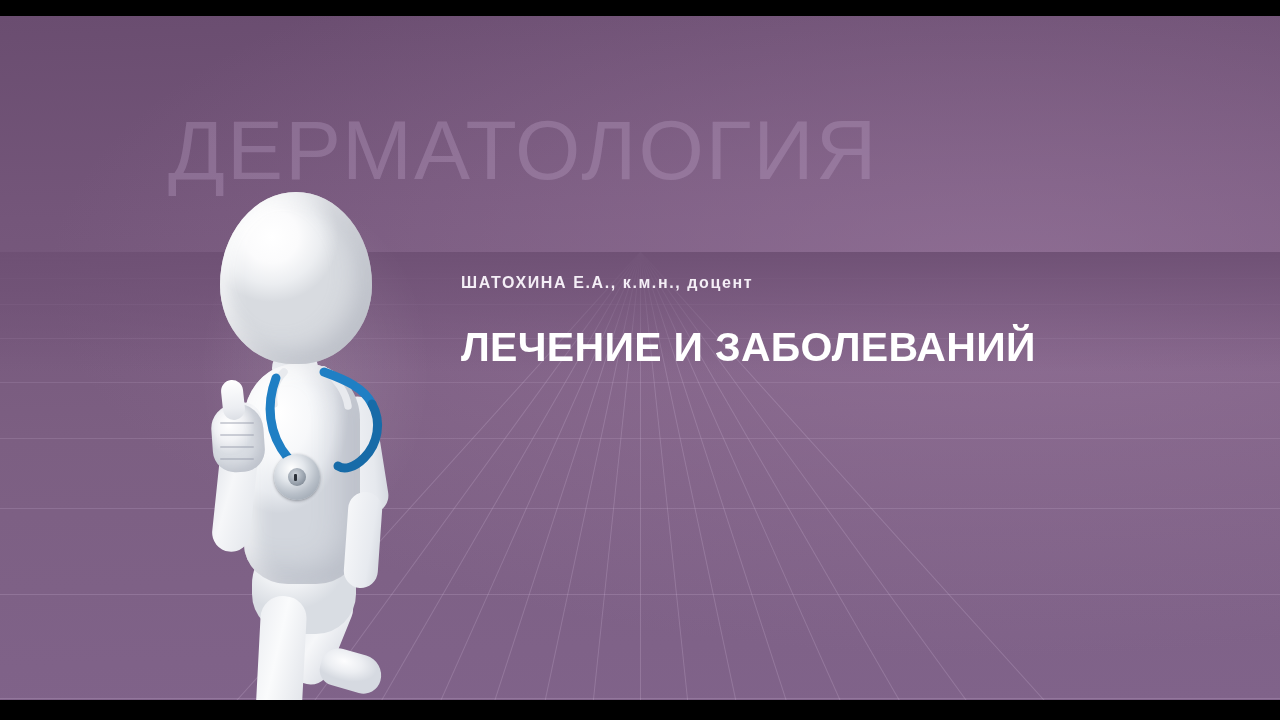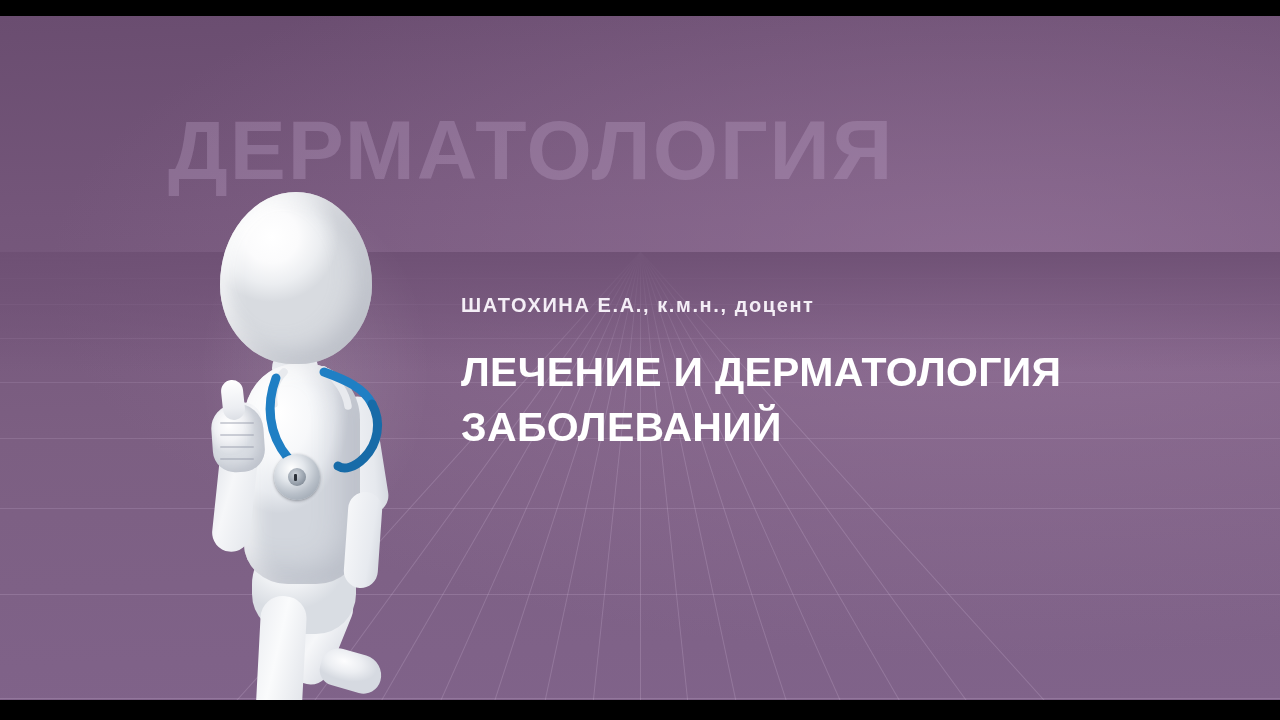--- a/index.html
+++ b/index.html
@@ -37,31 +37,31 @@
   }
   .grid-fade {
     position:absolute; left:0; top:236px; width:1280px; height:120px;
     background:linear-gradient(180deg, rgba(110,80,116,0.95) 0%, rgba(110,80,116,0.0) 100%);
     pointer-events:none;
   }
 
   
   .watermark {
     position:absolute; left:168px; top:92px;
-    font-size:84px; font-weight:700; letter-spacing:2px;
+    font-size:84px; font-weight:400; letter-spacing:2px;
     color:rgba(196,170,204,0.30);
     white-space:nowrap; line-height:1;
     user-select:none;
   }
 
   
   .textblock { position:absolute; left:461px; top:258px; width:790px; z-index:30; }
   .author {
-    font-size:20px; font-weight:600; letter-spacing:1.6px;
-    color:#f4eef6; margin-bottom:28px; white-space:nowrap;margin-top:20px;
+    font-size:16px; font-weight:600; letter-spacing:1.6px;
+    color:#f4eef6; margin-bottom:28px; white-space:nowrap;
   }
   .title-line {
     font-size:41px; font-weight:700; letter-spacing:0.3px;
     color:#ffffff; line-height:1.33; white-space:nowrap;
   }
 
   
   .mascot { position:absolute; left:196px; top:150px; width:240px; height:520px; z-index:20; }
 
   .m-head {
@@ -249,20 +249,19 @@
         <path class="st-tube" d="M128 206 C 150 214, 168 222, 176 238"></path>
         <path class="st-tube-dk" d="M176 238 C 186 256, 182 278, 168 292 C 158 302, 148 304, 142 300"></path>
         <path class="st-tube" d="M92 292 C 96 296, 100 298, 104 300"></path>
       </svg>
       <div class="st-chest"></div>
       <div class="st-chest-dot"></div>
     </div>
 
     <div class="textblock">
       <div class="author">ШАТОХИНА Е.А., к.м.н., доцент</div>
-      <div class="title-line">ЛЕЧЕНИЕ И ДЕРМАТОЛОГИЯ</div>
-      <div class="title-line">ЗАБОЛЕВАНИЙ</div>
+      <div class="title-line">ЛЕЧЕНИЕ И ЗАБОЛЕВАНИЙ</div>
     </div>
 
   </div>
 
   <div class="bar-bottom"></div>
 </div>
 
 </body></html>

